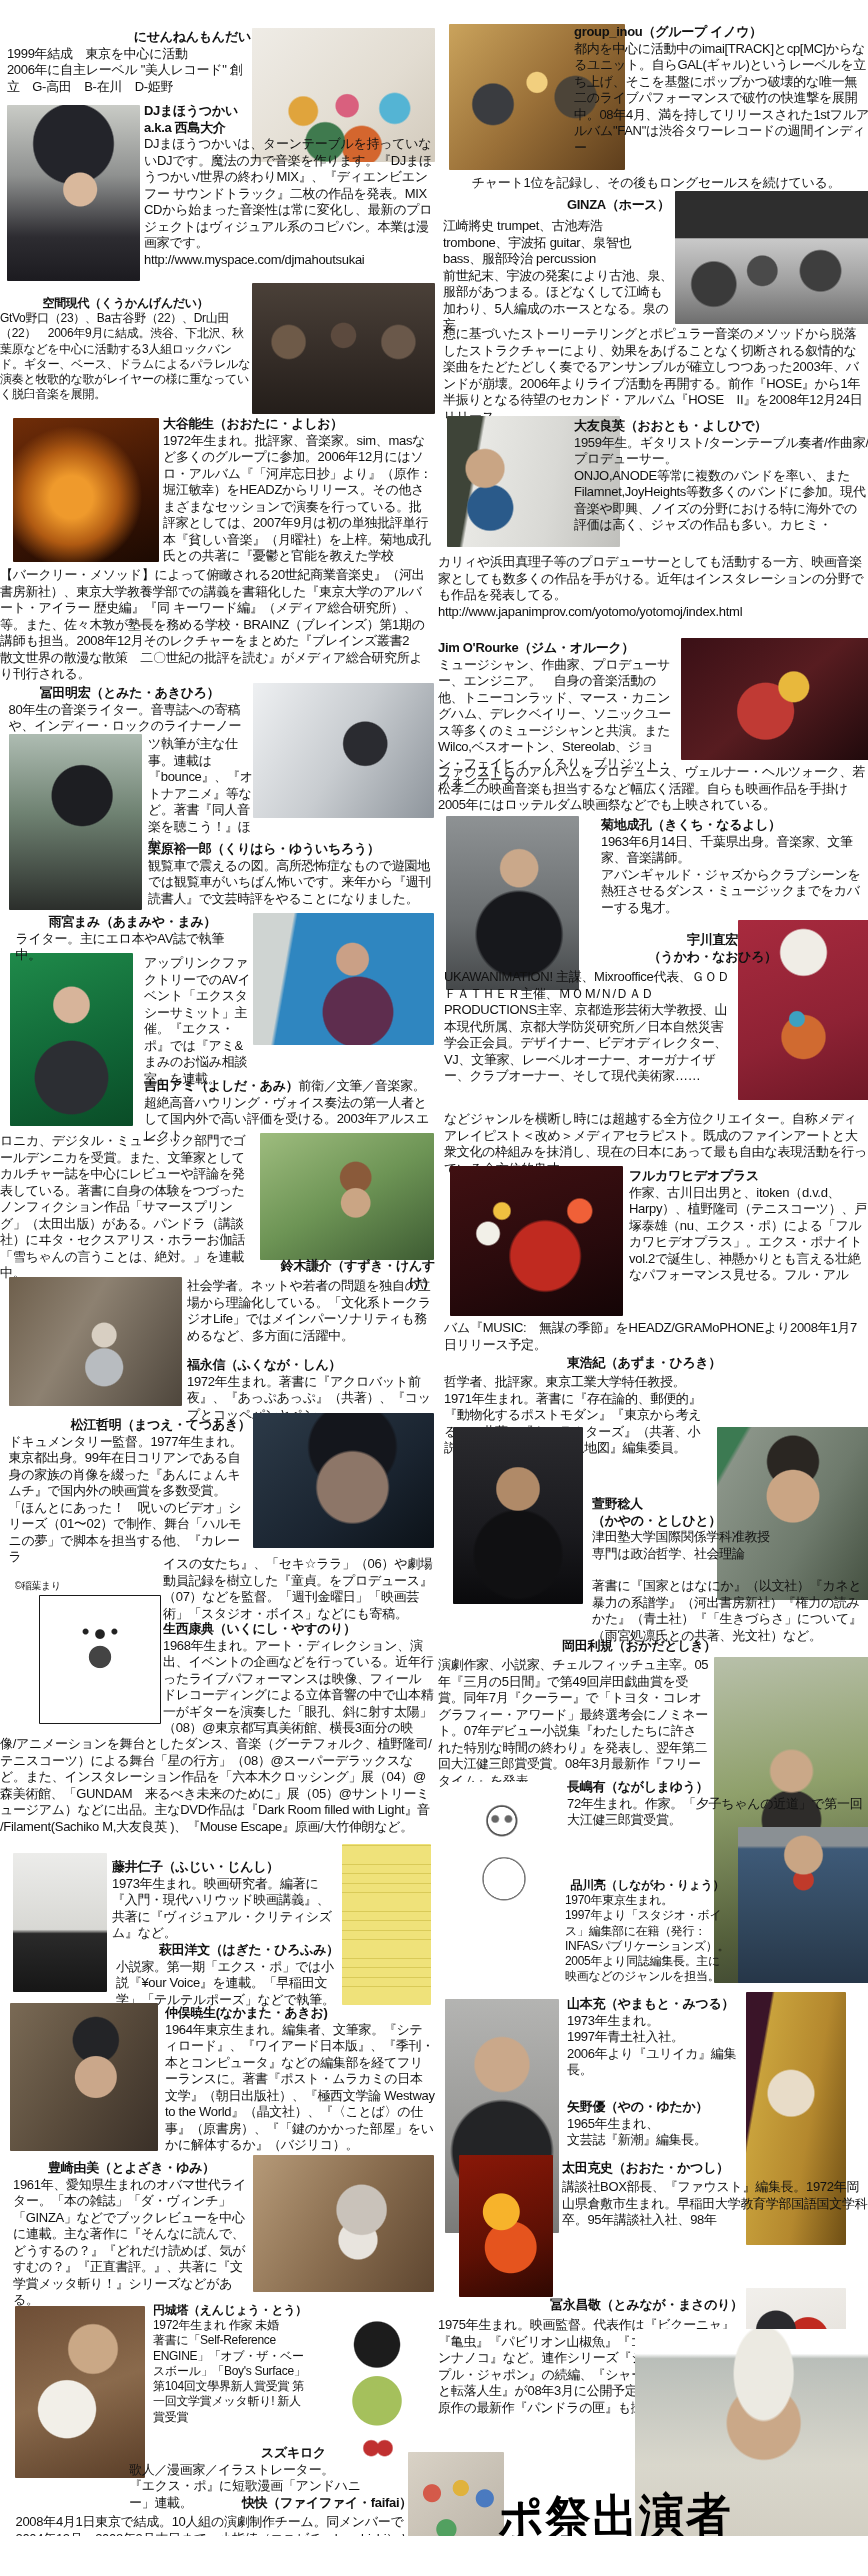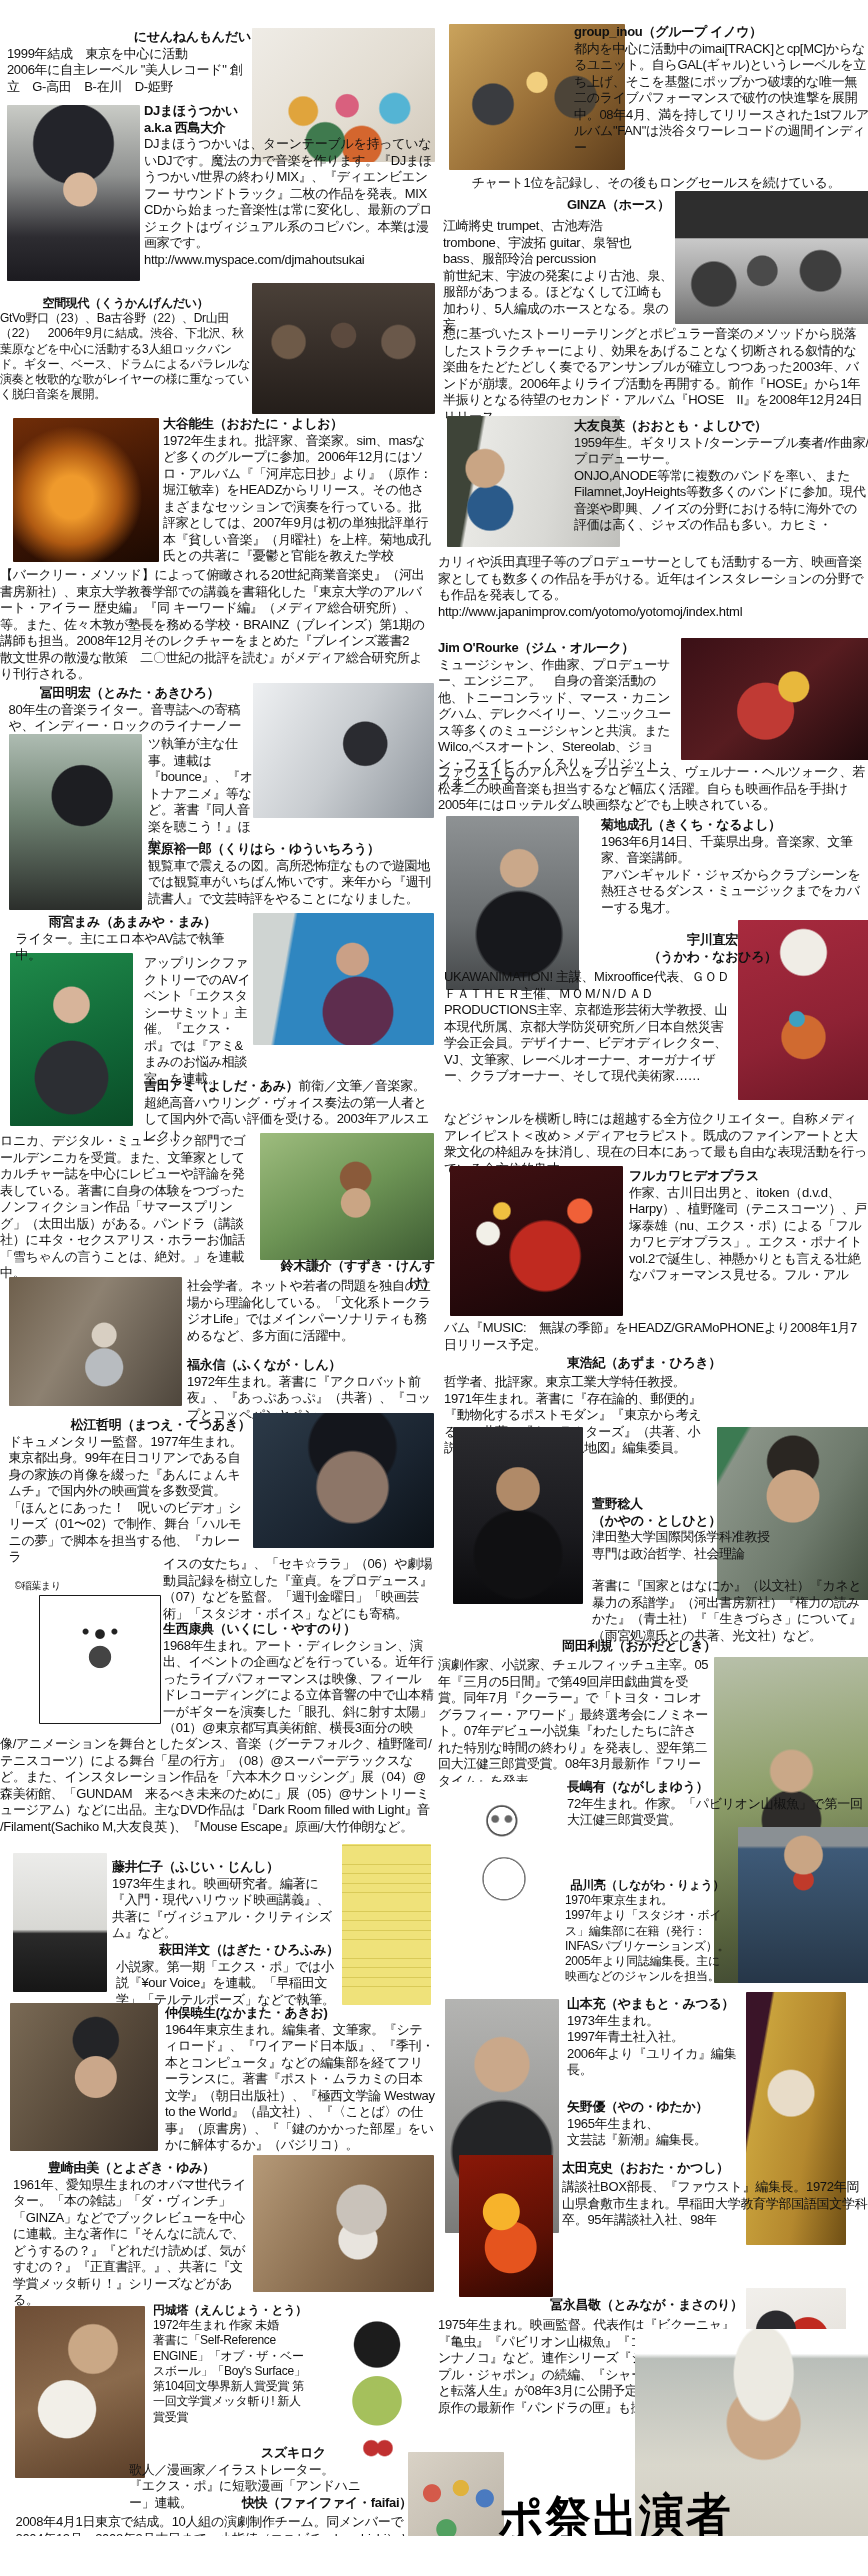--- a/index.html
+++ b/index.html
@@ -143,21 +143,21 @@
     <div class="b">©稲葉まり</div>
   </div>
   <div class="ph" style="left:39px;top:1595px;width:120px;height:127px;background:
        radial-gradient(circle at 50% 30%, #222 0 4%, transparent 5%),
        radial-gradient(circle at 38% 28%, #222 0 2%, transparent 3%),
        radial-gradient(circle at 62% 28%, #222 0 2%, transparent 3%),
        radial-gradient(circle at 50% 48%, #444 0 12%, transparent 13%),
        #ffffff; border:1.7px solid #1a1a1a;"></div>
   <div class="e" style="left:163px;top:1621px;width:271px;">
     <div class="h">生西康典（いくにし・やすのり）</div>
-    <div class="b">1968年生まれ。アート・ディレクション、演出、イベントの企画などを行っている。近年行ったライブパフォーマンスは映像、フィールドレコーディングによる立体音響の中で山本精一がギターを演奏した「眼孔、斜に射す太陽」（01）@東京都写真美術館、横長3面分の映</div>
+    <div class="b">1968年生まれ。アート・ディレクション、演出、イベントの企画などを行っている。近年行ったライブパフォーマンスは映像、フィールドレコーディングによる立体音響の中で山本精一がギターを演奏した「眼孔、斜に射す太陽」（08）@東京都写真美術館、横長3面分の映</div>
   </div>
   <div class="e" style="left:0px;top:1736px;width:434px;">
     <div class="b">像/アニメーションを舞台としたダンス、音楽（グーテフォルク、植野隆司/テニスコーツ）による舞台「星の行方」（08）@スーパーデラックスなど。また、インスタレーション作品を「六本木クロッシング」展（04）@森美術館、「GUNDAM　来るべき未来のために」展（05）@サントリーミュージアム）などに出品。主なDVD作品は『Dark Room filled with Light』音 /Filament(Sachiko M,大友良英 )、『Mouse Escape』原画/大竹伸朗など。</div>
   </div>
 
   <div class="ph" style="left:13px;top:1853px;width:94px;height:139px;background:
        linear-gradient(180deg,#ececea 0%,#d8d8d4 55%,#2a2a2a 58%,#161616 100%);"></div>
   <div class="ph" style="left:342px;top:1844px;width:89px;height:161px;background:
        repeating-linear-gradient(0deg,#efe27a 0 8.6px,#d9ca58 8.6px 9.4px),
        repeating-linear-gradient(90deg,transparent 0 13.7px,#c9b944 13.7px 14.6px),#efe27a;"></div>
@@ -359,21 +359,21 @@
   </div>
 
   <div class="ph" style="left:449px;top:1782px;width:110px;height:176px;background:
        radial-gradient(circle at 48% 22%, transparent 0 9%, #555 9.5% 10%, transparent 11%),
        radial-gradient(circle at 42% 21%, #666 0 2%, transparent 3%),
        radial-gradient(circle at 54% 21%, #666 0 2%, transparent 3%),
        radial-gradient(circle at 50% 55%, transparent 0 18%, #777 18.5% 19%, transparent 20%),
        #ffffff;"></div>
   <div class="e" style="left:567px;top:1779px;width:302px;">
     <div class="h">長嶋有（ながしまゆう）</div>
-    <div class="b">72年生まれ。作家。「パビリオン山椒魚」で第一回大江健三郎賞受賞。</div>
+    <div class="b">72年生まれ。作家。「夕子ちゃんの近道」で第一回大江健三郎賞受賞。</div>
   </div>
 
   <div class="ph" style="left:738px;top:1827px;width:131px;height:156px;background:
        radial-gradient(circle at 50% 18%, #c9a584 0 13%, transparent 14%),
        radial-gradient(circle at 50% 34%, #c03a2a 0 8%, transparent 9%),
        linear-gradient(180deg,#8a9094 0 12%, #3e5a78 14%, #32485e 60%, #263648 100%);"></div>
   <div class="e" style="left:565px;top:1878px;width:165px;font-size:12px;">
     <div class="h" style="text-align:center;">品川亮（しながわ・りょう）</div>
     <div class="b">1970年東京生まれ。
 1997年より「スタジオ・ボイス」編集部に在籍（発行：INFASパブリケーションズ）。2005年より同誌編集長。主に映画などのジャンルを担当。</div>

